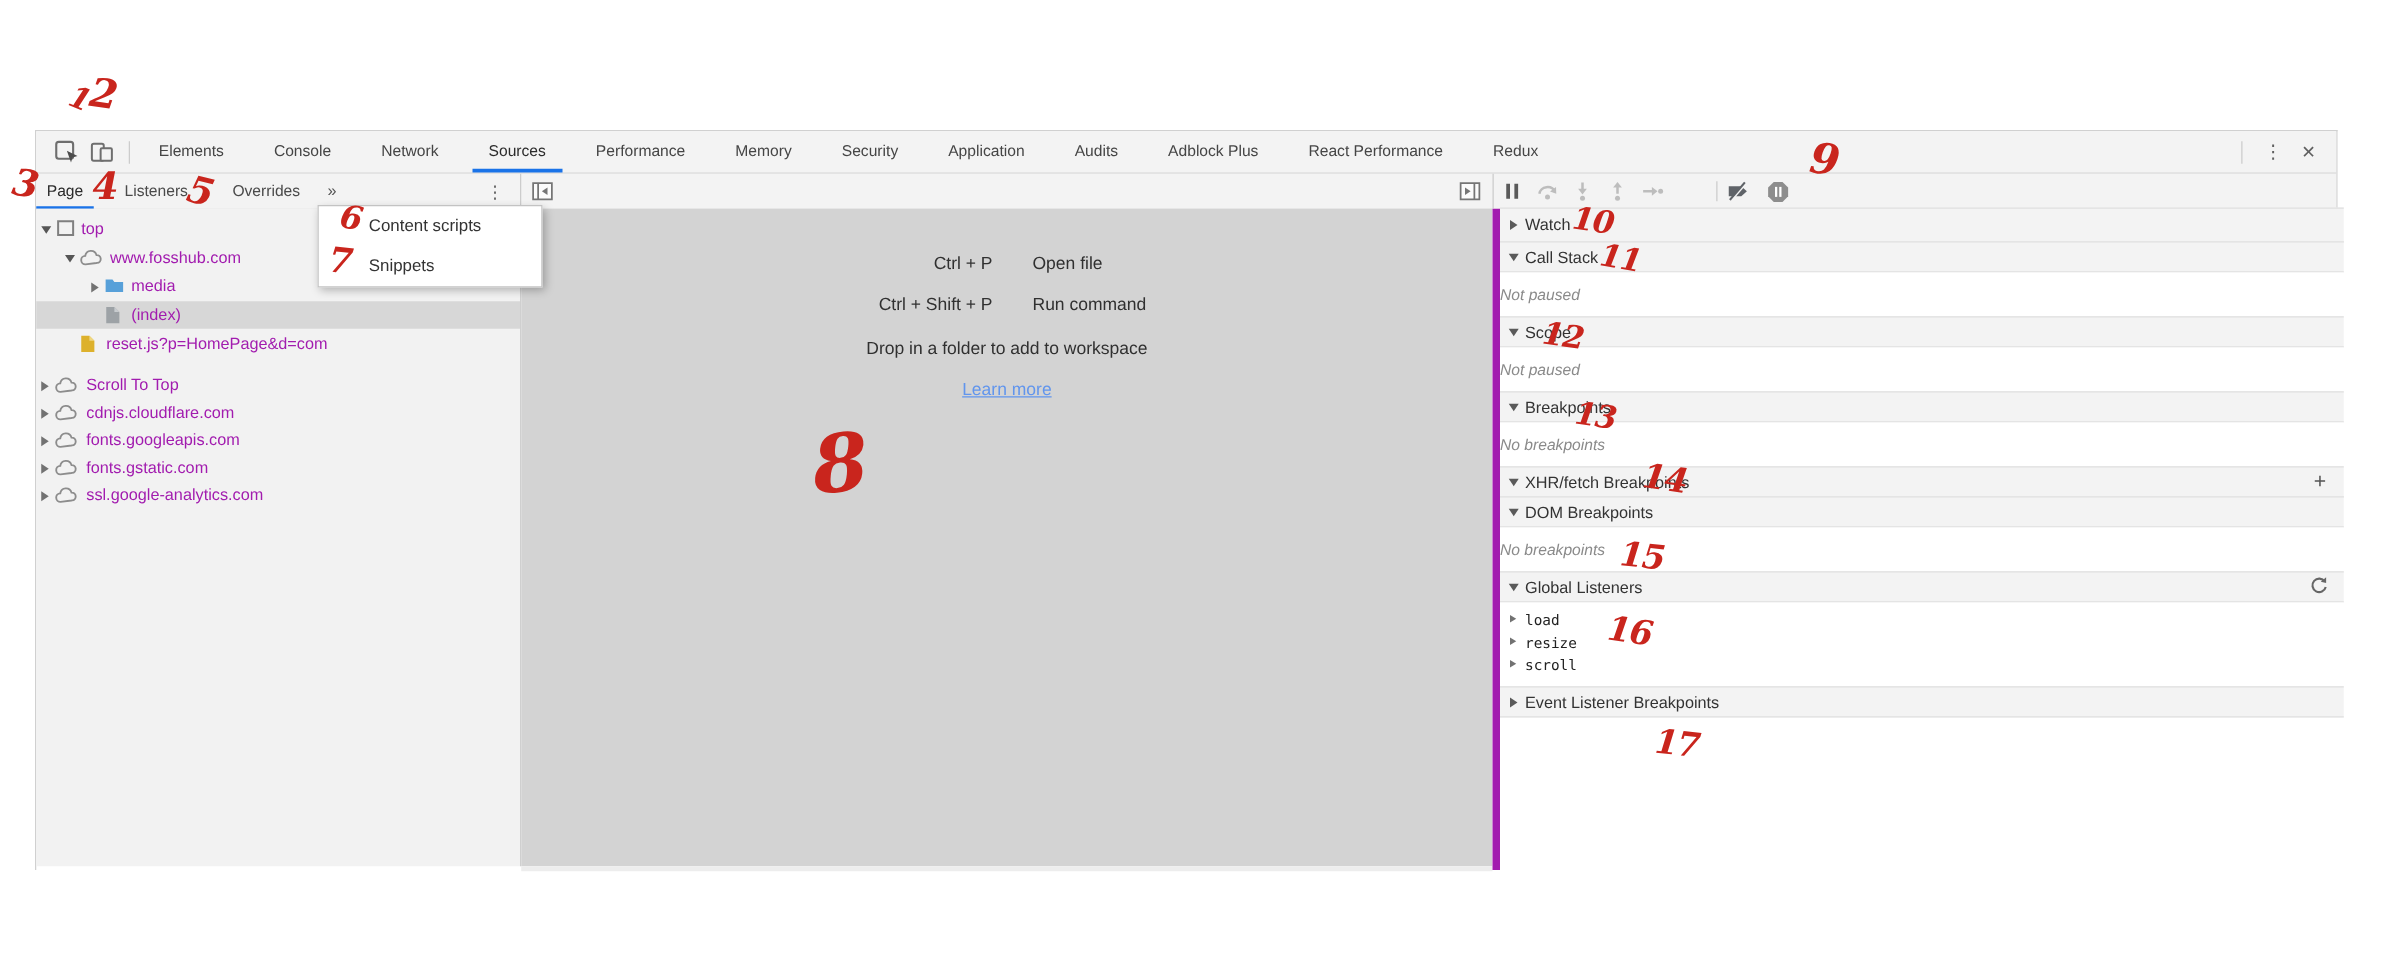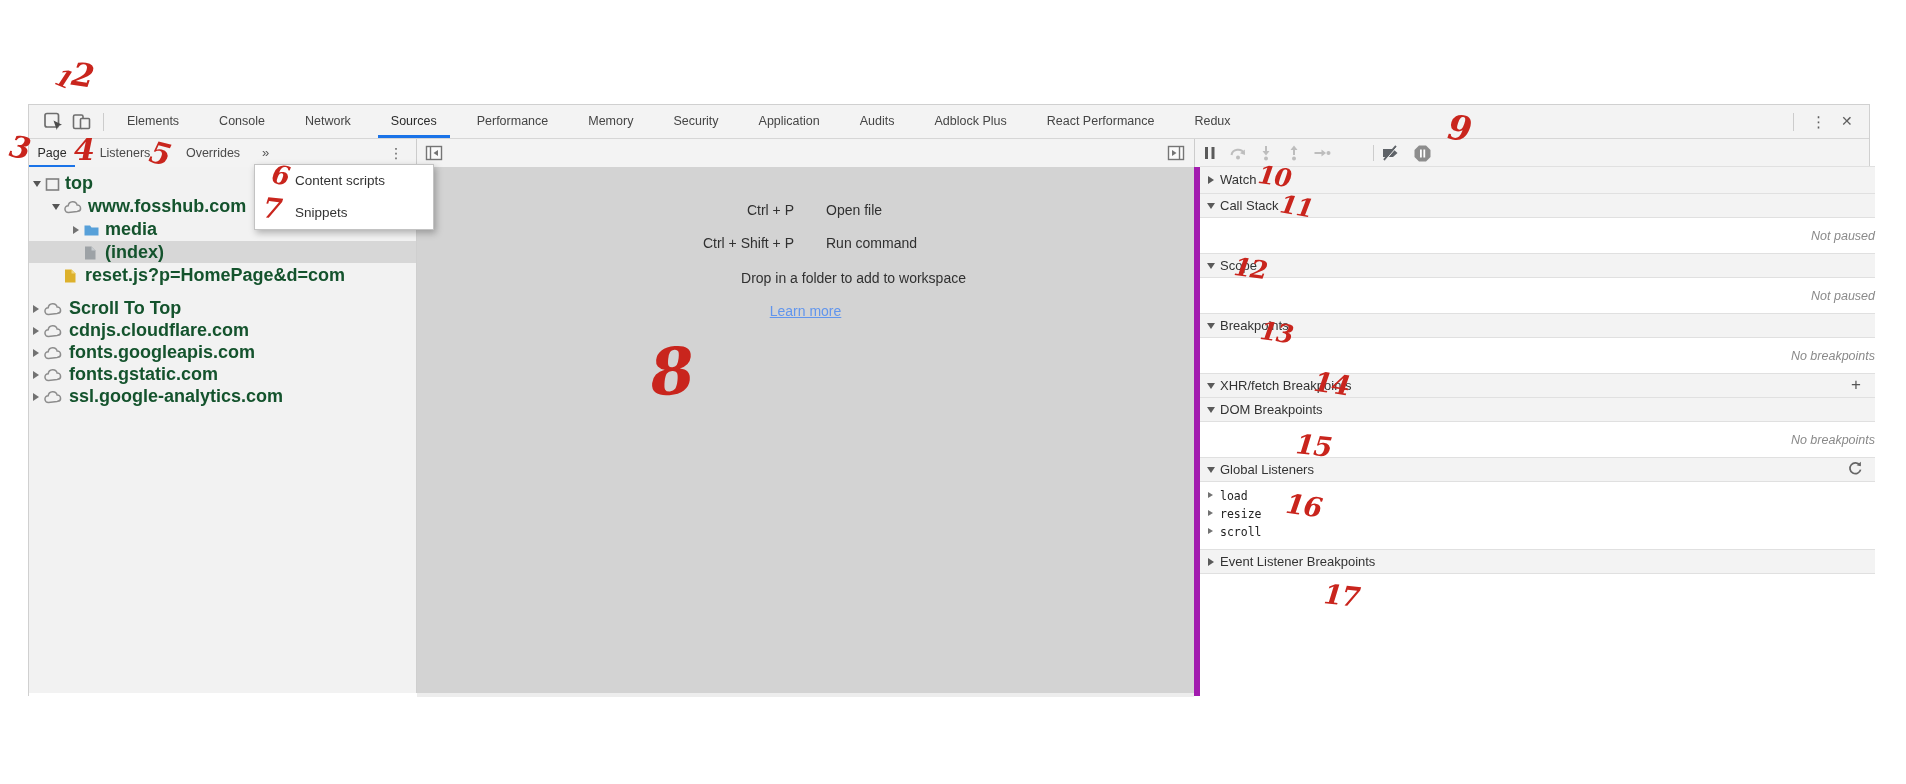--- a/index.html
+++ b/index.html
@@ -34,51 +34,51 @@
 
   
   .sidebar{position:absolute;left:0;top:62px;width:387px;height:526px;background:#f2f2f2;
            border-right:1px solid #cfcfcf;}
   .editor{position:absolute;left:388px;top:62px;width:777px;height:526px;background:#d3d3d3;}
   .editor-strip{position:absolute;left:388px;top:588px;width:777px;height:4px;background:#ededed;}
   .debugger{position:absolute;left:1165px;top:62px;width:675px;height:529px;background:#fff;
             border-left:6px solid #a21caf;}
 
   
-  .trow{position:absolute;left:0;width:100%;height:22px;line-height:22px;font-size:18px;color:#14532d;cursor:pointer;font-weight:bold;}
+  .trow{position:absolute;left:0;width:100%;height:22px;line-height:22px;font-size:13px;color:#a21caf;cursor:pointer;}
   .trow.sel{background:#d7d7d7;}
   .tlabel{position:absolute;top:0;white-space:nowrap;}
   .tarr{position:absolute;top:8px;width:0;height:0;}
   .tarr.right{border-left:6px solid #727272;border-top:4px solid transparent;border-bottom:4px solid transparent;}
   .tarr.down{border-top:6px solid #565656;border-left:4.5px solid transparent;border-right:4.5px solid transparent;top:9px;}
   .ticon{position:absolute;top:3px;}
 
   
   .menu{position:absolute;left:225px;top:59px;width:178px;background:#fff;z-index:30;
         border:1px solid #c3c3c3;box-shadow:2px 3px 7px rgba(0,0,0,.28);}
   .mitem{height:32px;line-height:32px;padding-left:40px;font-size:13.5px;color:#333;cursor:pointer;}
 
   
   .krow{position:absolute;left:0;width:100%;height:16px;line-height:16px;font-size:14px;color:#303030;}
   .keys{position:absolute;right:400px;white-space:nowrap;}
   .act{position:absolute;left:409px;white-space:nowrap;}
-  .drophint{position:absolute;left:0;width:100%;text-align:center;font-size:14px;color:#303030;padding-left:48px;}
+  .drophint{position:absolute;left:0;width:100%;text-align:center;font-size:14px;color:#303030;}
   .learnmore{position:absolute;left:0;width:100%;text-align:center;font-size:14px;}
   .learnmore a{color:#6195ed;text-decoration:underline;cursor:pointer;}
 
   
   .dsec{position:relative;width:100%;background:#f3f3f3;border-top:1px solid #e0e0e0;
         border-bottom:1px solid #e0e0e0;margin-top:-1px;font-size:13px;color:#333;cursor:pointer;}
   .dsec .lbl{position:absolute;left:20px;top:0;line-height:inherit;white-space:nowrap;}
   .dsec .sarr{position:absolute;left:8px;}
   .sarr{width:0;height:0;}
   .sarr.right{border-left:6px solid #5a5a5a;border-top:4px solid transparent;border-bottom:4px solid transparent;}
   .sarr.down{border-top:6px solid #5a5a5a;border-left:4.5px solid transparent;border-right:4.5px solid transparent;}
   .dbody{position:relative;width:100%;background:#fff;}
-  .statustxt{position:absolute;left:0;width:100%;text-align:right;font-style:italic;
+  .statustxt{position:absolute;left:0;width:100%;text-align:left;font-style:italic;
              font-size:12.5px;color:#8a8a8a;}
   .hbtn{position:absolute;right:10px;top:2px;width:18px;height:18px;color:#555;cursor:pointer;}
   .cbx{position:absolute;left:6px;top:8px;width:12px;height:12px;border:1px solid #999;
        border-radius:2px;background:#fdfdfd;cursor:pointer;}
   .cbxlbl{position:absolute;left:29px;top:0;line-height:30px;font-size:13px;color:#333;}
   .lrow{position:absolute;left:0;width:100%;height:18px;line-height:18px;cursor:pointer;}
   .lrow .tarr.right{top:5px;border-left-width:5px;border-top-width:3.5px;border-bottom-width:3.5px;}
   .ltxt{position:absolute;left:20px;top:0;font-family:"DejaVu Sans Mono",monospace;font-size:11.5px;color:#222;}
 
   

